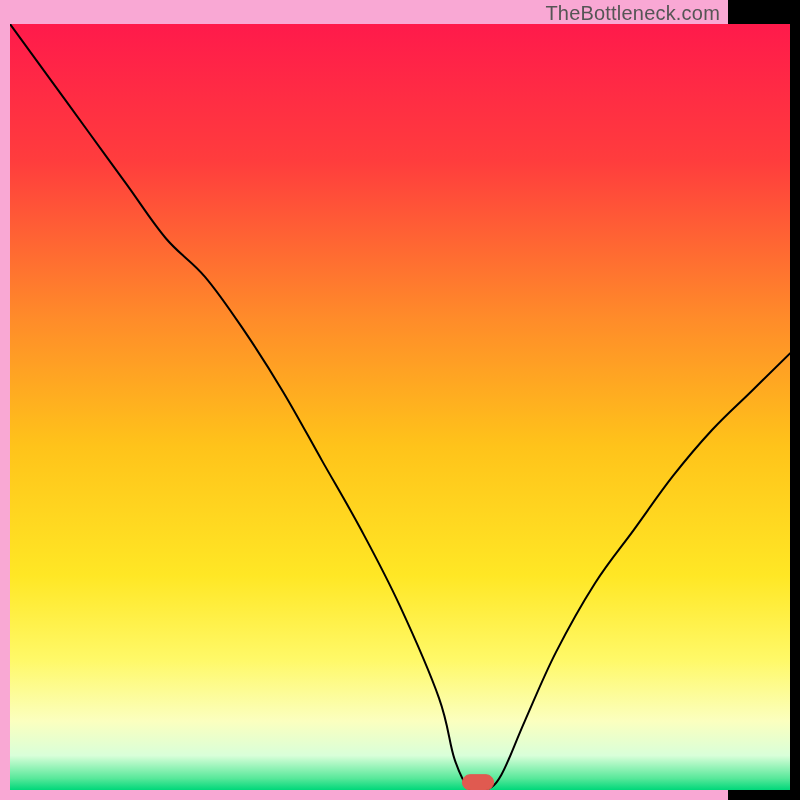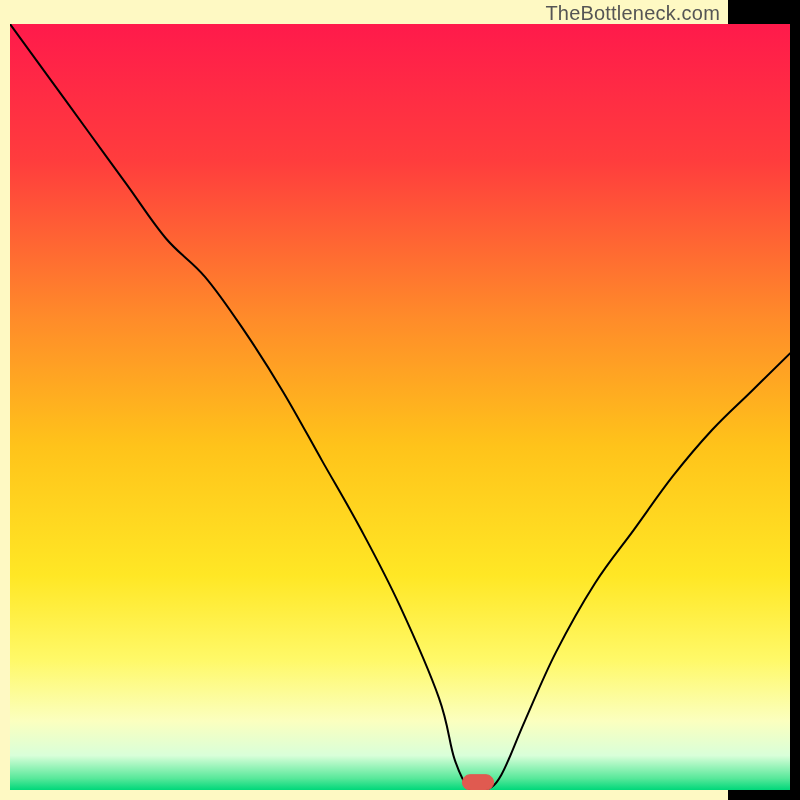--- a/index.html
+++ b/index.html
@@ -8,21 +8,21 @@
     width: 800px;
     height: 800px;
     overflow: hidden;
     background: #000;
     font-family: Arial, Helvetica, sans-serif;
   }
   .frame {
     position: relative;
     width: 728px;
     height: 800px;
-    background: #fef9c3;
+    background: #f9a8d4;
   }
   .watermark {
     position: absolute;
     top: 2px;
     right: 8px;
     color: #555;
     font-size: 20px;
     font-weight: 500;
     z-index: 10;
     letter-spacing: 0.2px;

